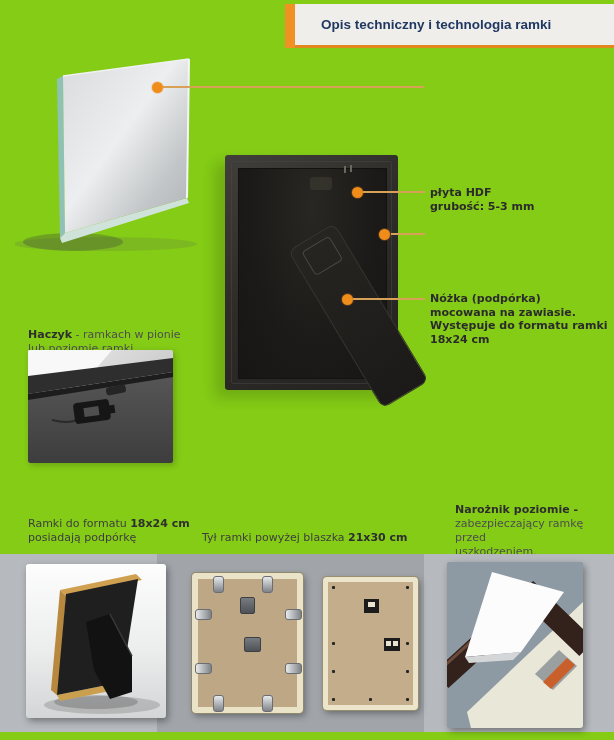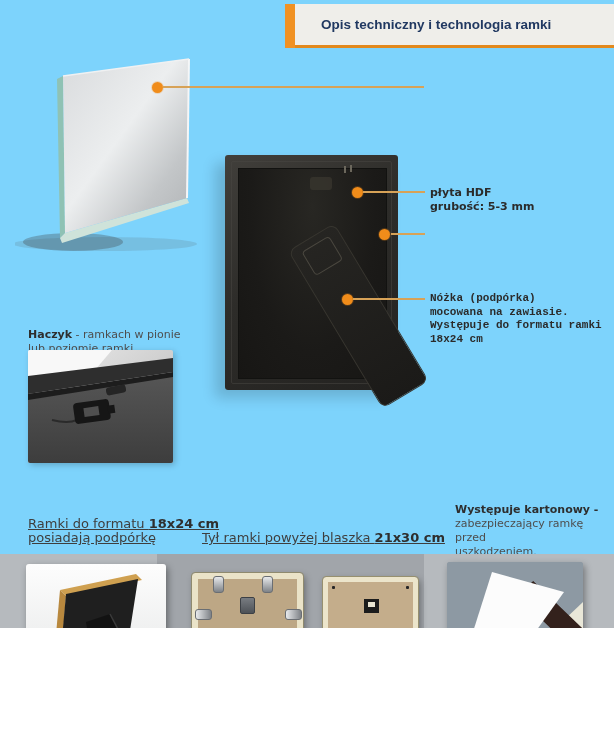--- a/index.html
+++ b/index.html
@@ -1,33 +1,33 @@
 <!DOCTYPE html>
 <html><head>
 <meta charset="utf-8">
 <style>
   html,body{margin:0;padding:0;background:#ffffff;}
-  .canvas{position:relative;width:614px;height:628px;background:#7dd3fc;overflow:hidden;
+  .canvas{position:relative;width:614px;height:740px;background:#84cc16;overflow:hidden;
           font-family:"DejaVu Sans",sans-serif;}
   .abs{position:absolute;}
 
   
   .header{position:absolute;left:285px;top:4px;width:329px;height:41px;
           background:#efeeea;border-bottom:3px solid #e2891d;}
   .accent-bar{position:absolute;left:0;top:0;width:10px;height:44px;background:#f09123;}
   .header-title{position:absolute;left:36px;top:0;height:41px;line-height:41px;
           font-family:"Liberation Sans",sans-serif;font-weight:bold;font-size:13.5px;color:#203861;}
 
   
   .label{position:absolute;font-weight:bold;font-size:11px;line-height:13.5px;
          color:#2b2b2b;white-space:pre-line;}
   .note{position:absolute;font-size:11px;line-height:14px;color:#4e4e4e;white-space:pre-line;}
   .note-title{font-weight:bold;color:#2e2e2e;margin-top:8px;}
   .note-title.block{display:block;}
-  .caption{position:absolute;font-size:13px;line-height:14px;color:#3e3e3e;text-decoration:underline;}
+  .caption{position:absolute;font-size:11px;line-height:14px;color:#3e3e3e;}
   .caption b{color:#2e2e2e;}
 
   .dot{position:absolute;width:11px;height:11px;border-radius:50%;background:#f08c1a;
        box-shadow:0 0 0 1px rgba(240,140,26,.25);}
   .cline{position:absolute;height:2px;background:#d7a257;}
 
   
   .bframe{position:absolute;left:225px;top:155px;width:173px;height:235px;border-radius:3px;
           background:linear-gradient(145deg,#413f3b 0%,#2d2c29 45%,#232220 100%);
           box-shadow:-10px 8px 14px rgba(0,0,0,0.16);}
@@ -112,21 +112,21 @@
   <div class="dot" style="left:352px;top:187px;"></div>
   <div class="cline" style="left:363px;top:191px;width:62px;"></div>
   <div class="label" style="left:430px;top:186px;">płyta HDF
 grubość: 5-3 mm</div>
 
   <div class="dot" style="left:379px;top:229px;"></div>
   <div class="cline" style="left:391px;top:233px;width:34px;"></div>
 
   <div class="dot" style="left:342px;top:294px;"></div>
   <div class="cline" style="left:353px;top:298px;width:72px;"></div>
-  <div class="label" style="left:430px;top:292px;font-family:Liberation Mono, monospace;">Nóżka (podpórka)
+  <div class="label" style="left:430px;top:292px;">Nóżka (podpórka)
 mocowana na zawiasie.
 Występuje do formatu ramki
 18x24 cm</div>
 
   <div class="note" style="left:28px;top:314px;width:175px;">
     <span class="note-title">Haczyk</span><span> -  ramkach w pionie
 lub poziomie ramki.</span>
   </div>
   <svg class="abs" style="left:28px;top:350px;border-radius:2px;box-shadow:2px 2px 6px rgba(0,0,0,.22);" width="145" height="113" viewBox="0 0 145 113">
     <defs>
@@ -149,21 +149,21 @@
     </g>
     <path d="M 24,70 Q 48,76 56,64" stroke="#2a2a2a" stroke-width="2" fill="none"></path>
     <g transform="translate(64,62) rotate(-8)">
       <rect x="-18" y="-11" width="36" height="21" rx="4" fill="#161616"></rect>
       <rect x="-8" y="-5" width="15" height="9" fill="#4f4f4f"></rect>
       <rect x="16" y="-4" width="7" height="8" fill="#161616"></rect>
     </g>
   </svg>
 
   <div class="note" style="left:455px;top:481px;width:155px;">
-    <span class="note-title block">Występuje kartonowy -</span><span>zabezpieczający ramkę przed
+    <span class="note-title block">Narożnik poziomie -</span><span>zabezpieczający ramkę przed
 uszkodzeniem.
 Stosowany w ramkach
 od formatu 21x30 cm</span>
   </div>
 
   <div class="caption" style="left:28px;top:517px;">
     <span>Ramki do formatu </span><b>18x24 cm</b><br>
     <span>posiadają podpórkę</span>
   </div>
   <div class="caption" style="left:202px;top:531px;">

